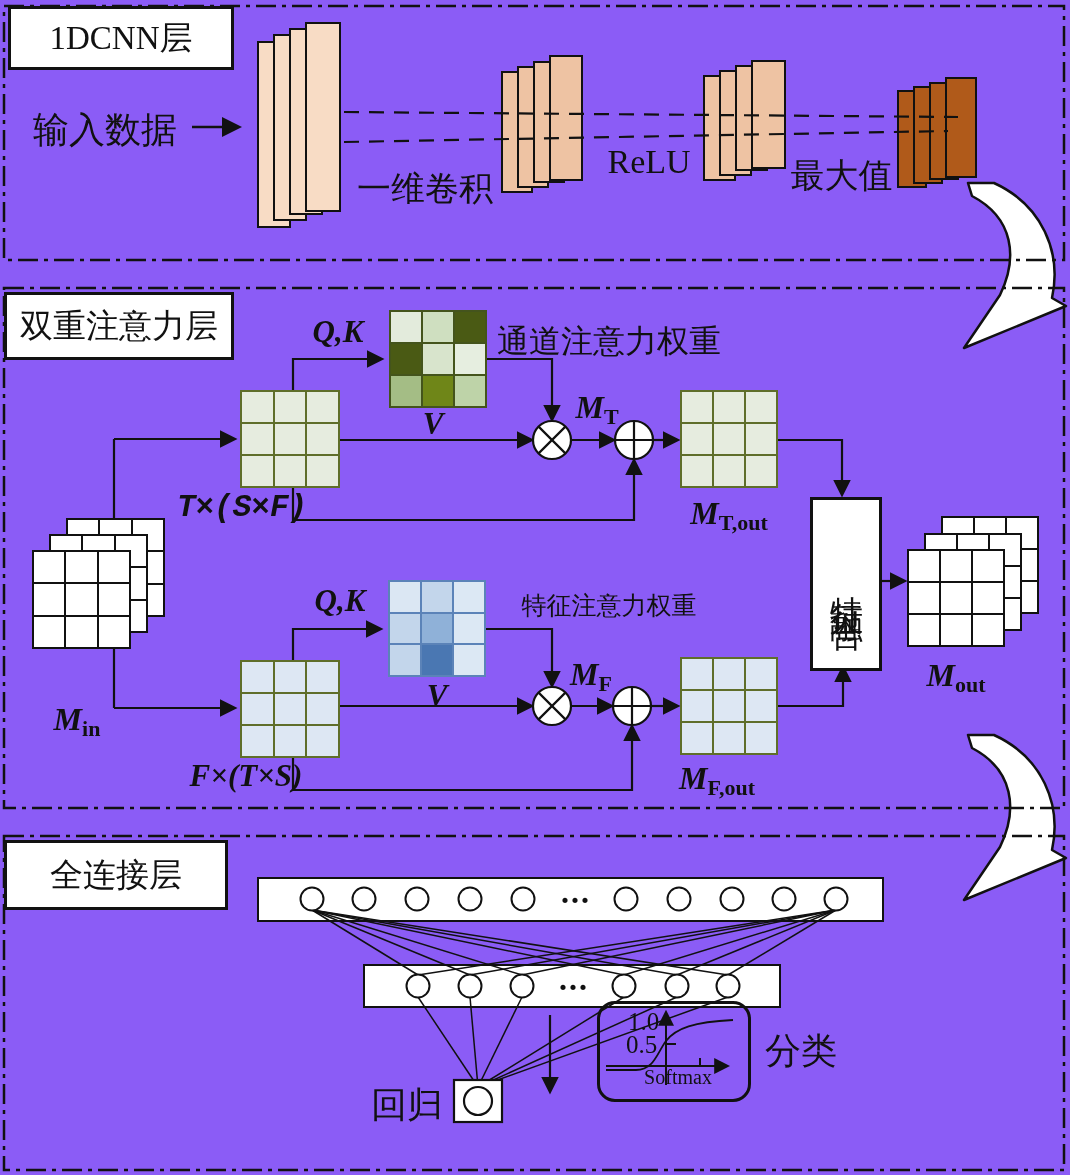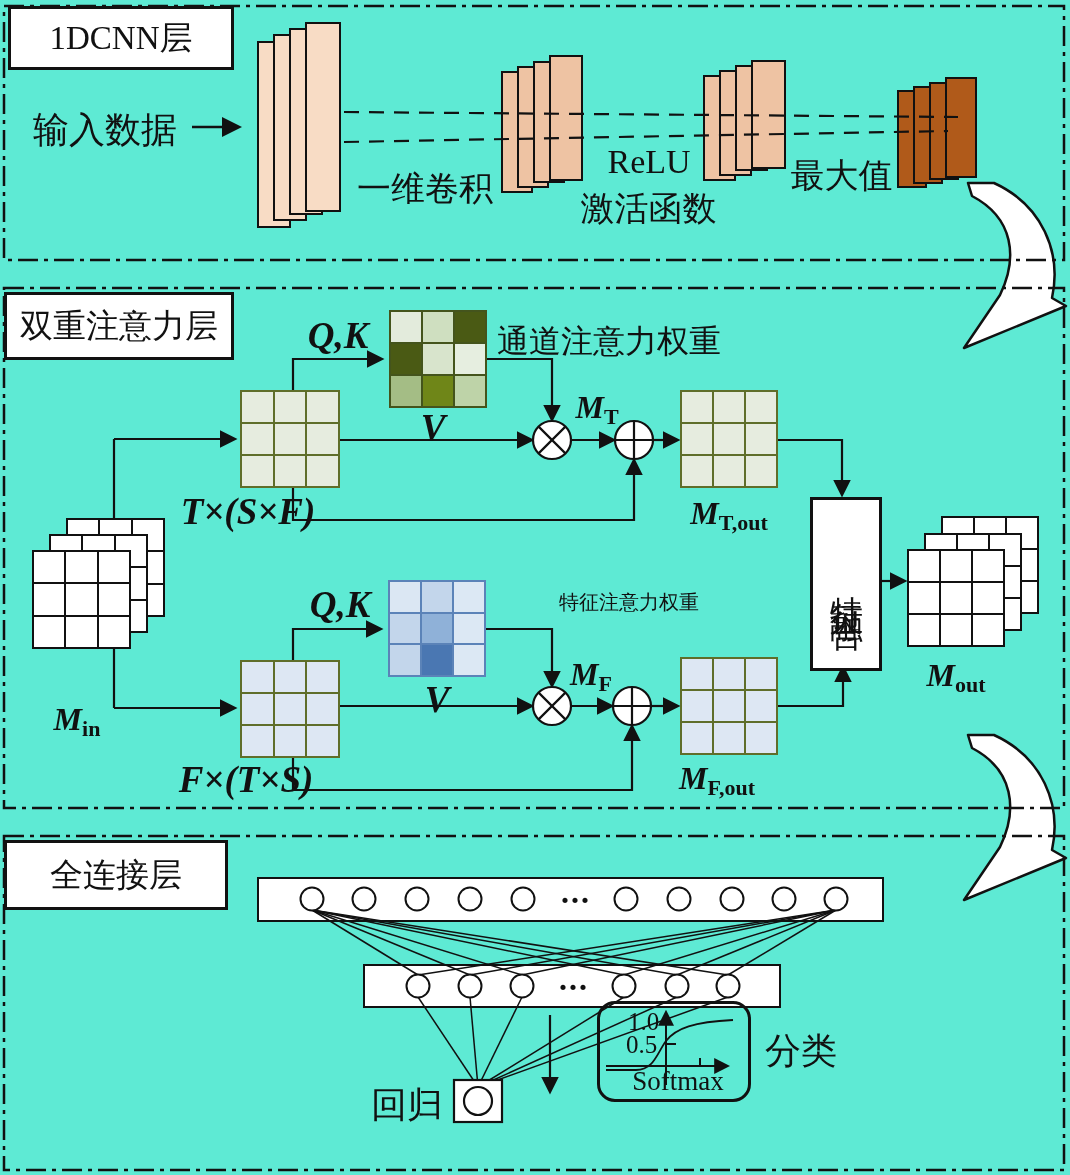--- a/index.html
+++ b/index.html
@@ -1,24 +1,24 @@
 <!DOCTYPE html>
 <html><head>
 <meta charset="utf-8">
 <style>
   html,body{margin:0;padding:0;background:#fff;}
-  #stage{position:relative;width:1070px;height:1175px;background:#5eead4;overflow:hidden;
+  #stage{position:relative;width:1070px;height:1175px;background:#8b5cf6;overflow:hidden;
          font-family:"Liberation Serif","DejaVu Serif",serif;color:#111;}
   #lines{position:absolute;left:0;top:0;}
   .lbl{position:absolute;text-align:center;white-space:nowrap;color:#111;}
   .cjk{font-size:34px;}
   .big{font-size:36px;}
   .titlebox{position:absolute;display:flex;align-items:center;justify-content:center;
             border:3px solid #111;background:#fff;font-size:33px;}
-  .math{font-style:italic;font-weight:bold;font-size:37px;font-family:"Liberation Serif",serif;}
+  .math{font-style:italic;font-weight:bold;font-size:31px;font-family:"Liberation Serif",serif;}
   .mlbl{font-style:italic;font-weight:bold;font-size:32px;}
   .mlbl sub{font-style:normal;font-weight:bold;font-size:22px;vertical-align:-6px;letter-spacing:0;}
   .grid3{position:absolute;display:grid;grid-template-columns:repeat(3,1fr);
          grid-template-rows:repeat(3,1fr);gap:2px;box-sizing:border-box;}
   .gGreen{border:2px solid #5f6e2a;background:#5f6e2a;}
   .gGreen div{background:#e6ecdf;}
   .gBlue{border:2px solid #5f6e2a;background:#5f6e2a;}
   .gBlue div{background:#dde7f3;}
   .gWhite{border:2px solid #111;background:#111;}
   .gWhite div{background:#fff;}
@@ -189,21 +189,20 @@
   <div class="titlebox" style="left:4px;top:292px;width:224px;height:62px;justify-content:center;">
     <span>双重注意力层</span>
   </div>
   <div class="titlebox" style="left:4px;top:840px;width:218px;height:64px;">
     <span>全连接层</span>
   </div>
 
   <div class="lbl cjk" style="left:340px;top:166px;width:170px;">一维卷积</div>
   <div class="lbl big" style="left:20px;top:106px;width:170px;">输入数据</div>
   <div class="lbl cjk" style="left:589px;top:143px;width:120px;">ReLU</div>
-  <div class="lbl cjk" style="left:576px;top:186px;width:145px;">激活函数</div>
   <div class="lbl cjk" style="left:784px;top:153px;width:115px;">最大值</div>
 
   <div class="grid3 gWhite" style="left:66px;top:518px;width:99px;height:99px;">
       <div></div>
       <div></div>
       <div></div>
       <div></div>
       <div></div>
       <div></div>
       <div></div>
@@ -335,46 +334,46 @@
       <div></div>
     </div>
 
   <div class="fusion" style="left:810px;top:497px;width:66px;height:168px;">
     <span class="vtext">特征融合</span>
   </div>
 
   <div class="lbl math" style="left:298px;top:314px;width:80px;">Q,K</div>
   <div class="lbl cjk" style="left:494px;top:320px;width:230px;font-size:32px;">通道注意力权重</div>
   <div class="lbl math" style="left:410px;top:406px;width:46px;">V</div>
-  <div class="lbl math" style="left:162px;top:490px;width:172px;">T×(S×F)</div>
+  <div class="lbl math" style="left:156px;top:490px;width:172px;font-family:Liberation Mono, monospace;">T×(S×F)</div>
   <div class="lbl mlbl" style="left:566px;top:389px;width:62px;">
     <span>M</span><sub>T</sub>
   </div>
   <div class="lbl mlbl" style="left:664px;top:495px;width:130px;">
     <span>M</span><sub>T,out</sub>
   </div>
   <div class="lbl mlbl" style="left:35px;top:656px;width:84px;margin-top:45px;">
     <span>M</span><sub>in</sub>
   </div>
   <div class="lbl math" style="left:300px;top:583px;width:80px;">Q,K</div>
-  <div class="lbl cjk" style="left:494px;top:589px;width:230px;font-size:20px;margin-left:20px;">特征注意力权重</div>
+  <div class="lbl cjk" style="left:494px;top:589px;width:230px;font-size:25px;">特征注意力权重</div>
   <div class="lbl math" style="left:414px;top:678px;width:46px;">V</div>
   <div class="lbl math" style="left:160px;top:758px;width:172px;">F×(T×S)</div>
   <div class="lbl mlbl" style="left:560px;top:656px;width:62px;">
     <span>M</span><sub>F</sub>
   </div>
   <div class="lbl mlbl" style="left:648px;top:760px;width:138px;">
     <span>M</span><sub>F,out</sub>
   </div>
   <div class="lbl mlbl" style="left:908px;top:657px;width:96px;">
     <span>M</span><sub>out</sub>
   </div>
 
   <div class="dots" style="left:556px;top:874px;width:40px;text-align:center;">...</div>
   <div class="dots" style="left:554px;top:961px;width:40px;text-align:center;">...</div>
   <div class="lbl big" style="left:366px;top:1081px;width:82px;">回归</div>
   <div class="smbox" style="left:597px;top:1001px;width:148px;height:95px;"></div>
   <div class="smnum" style="left:628px;top:1008px;">1.0</div>
   <div class="smnum" style="left:626px;top:1031px;">0.5</div>
-  <div class="lbl" style="left:618px;top:1066px;width:120px;font-size:27px;">Softmax</div>
+  <div class="lbl" style="left:618px;top:1066px;width:120px;font-size:20px;">Softmax</div>
   <div class="lbl big" style="left:758px;top:1027px;width:86px;">分类</div>
 
 </div>
 
 </body></html>

